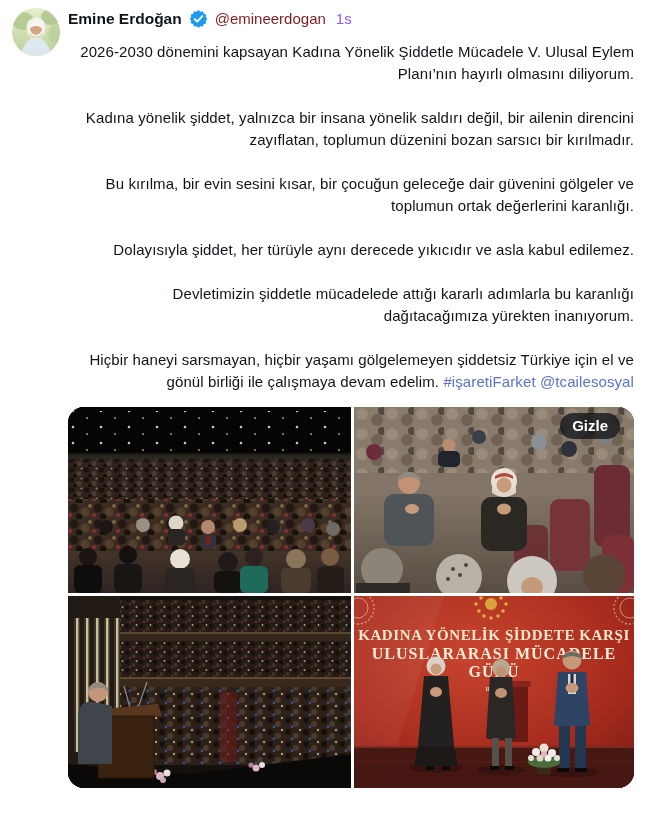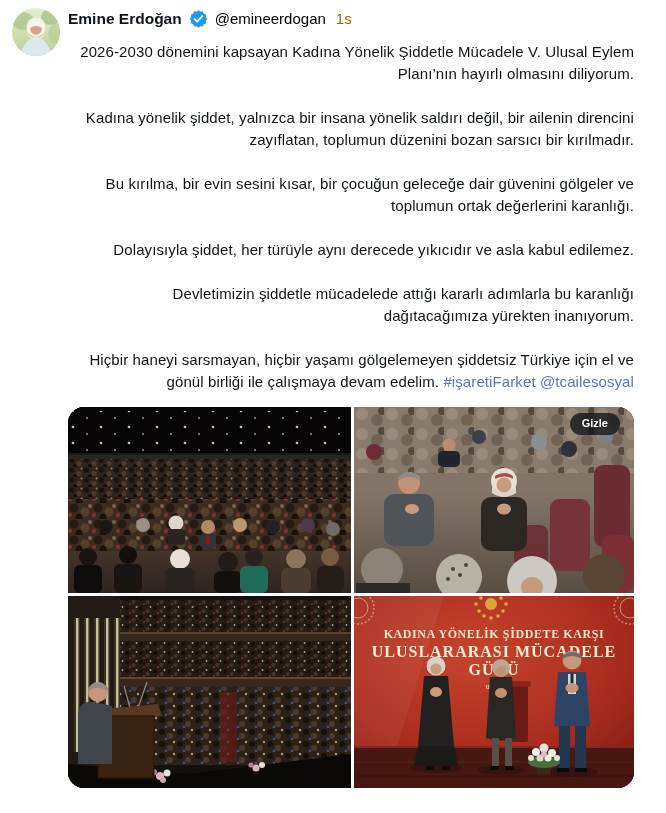--- a/index.html
+++ b/index.html
@@ -13,22 +13,22 @@
     position:absolute; left:12px; top:8px; width:48px; height:48px;
     border-radius:50%; overflow:hidden; cursor:pointer;
   }
   .avatar svg{ display:block; width:100%; height:100%; }
 
   .content{ position:absolute; left:68px; top:8px; width:566px; }
 
   .header-row{ display:flex; align-items:center; gap:7px; height:21px; }
   .display-name{ font-size:15.5px; font-weight:700; color:#0f1419; cursor:pointer; }
   .verified{ width:19px; height:19px; display:inline-block; flex:0 0 auto; cursor:pointer; }
-  .handle{ font-size:15px; color:#000000; cursor:pointer; }
-  .timestamp{ font-size:15px; color:#a16207; margin-left:3px; cursor:pointer;text-align:center; }
+  .handle{ font-size:15px; color:#7f1d1d; cursor:pointer; }
+  .timestamp{ font-size:15px; color:#8b5cf6; margin-left:3px; cursor:pointer;text-align:center; }
 
   .body-text{ margin-top:12px; }
   .body-text p{
     font-size:15px; line-height:22px; color:#0f1419; margin:0 0 22px 0;
     letter-spacing:0.1px;
     text-align:right;
   }
   .body-text p:last-child{ margin-bottom:11px; }
   .body-text a{ color:#5b72c8; text-decoration:none; cursor:pointer; }
 
@@ -39,31 +39,31 @@
     gap:3px; background:#ffffff;
     box-shadow:0 0 0 1px rgba(0,0,0,0.06) inset;
   }
   .photo{ position:relative; overflow:hidden; cursor:pointer; background:#222; }
   .photo svg{ position:absolute; inset:0; width:100%; height:100%; display:block; }
 
   .hide-button{
     position:absolute; top:6px; right:14px; z-index:5;
     background:rgba(15,20,25,0.77); color:#ffffff;
     font-family:"Liberation Sans",sans-serif;
-    font-size:11px; font-weight:700; line-height:1;
+    font-size:15px; font-weight:700; line-height:1;
     padding:5px 12px 6px; border:none; border-radius:9999px; cursor:pointer;
   }
 
   .backdrop-text{
     position:absolute; left:0; right:0; top:31px; z-index:2;
     text-align:center; color:#f2e7cd;
     font-family:"Liberation Serif","DejaVu Serif",serif; font-weight:700;
     pointer-events:none;
   }
-  .backdrop-line1{ font-size:12px; letter-spacing:0.6px; }
+  .backdrop-line1{ font-size:15px; letter-spacing:0.6px; }
   .backdrop-line2{ font-size:16px; letter-spacing:1px; margin-top:1px; color:#f5ecd6; }
   .backdrop-line3{ font-size:8px; margin-top:3px; color:#e8dcc0; opacity:0.85; }
 
   .photo .fg{ z-index:3; }
 </style>
 </head>
 <body>
 
 <div class="tweet-container">
 

